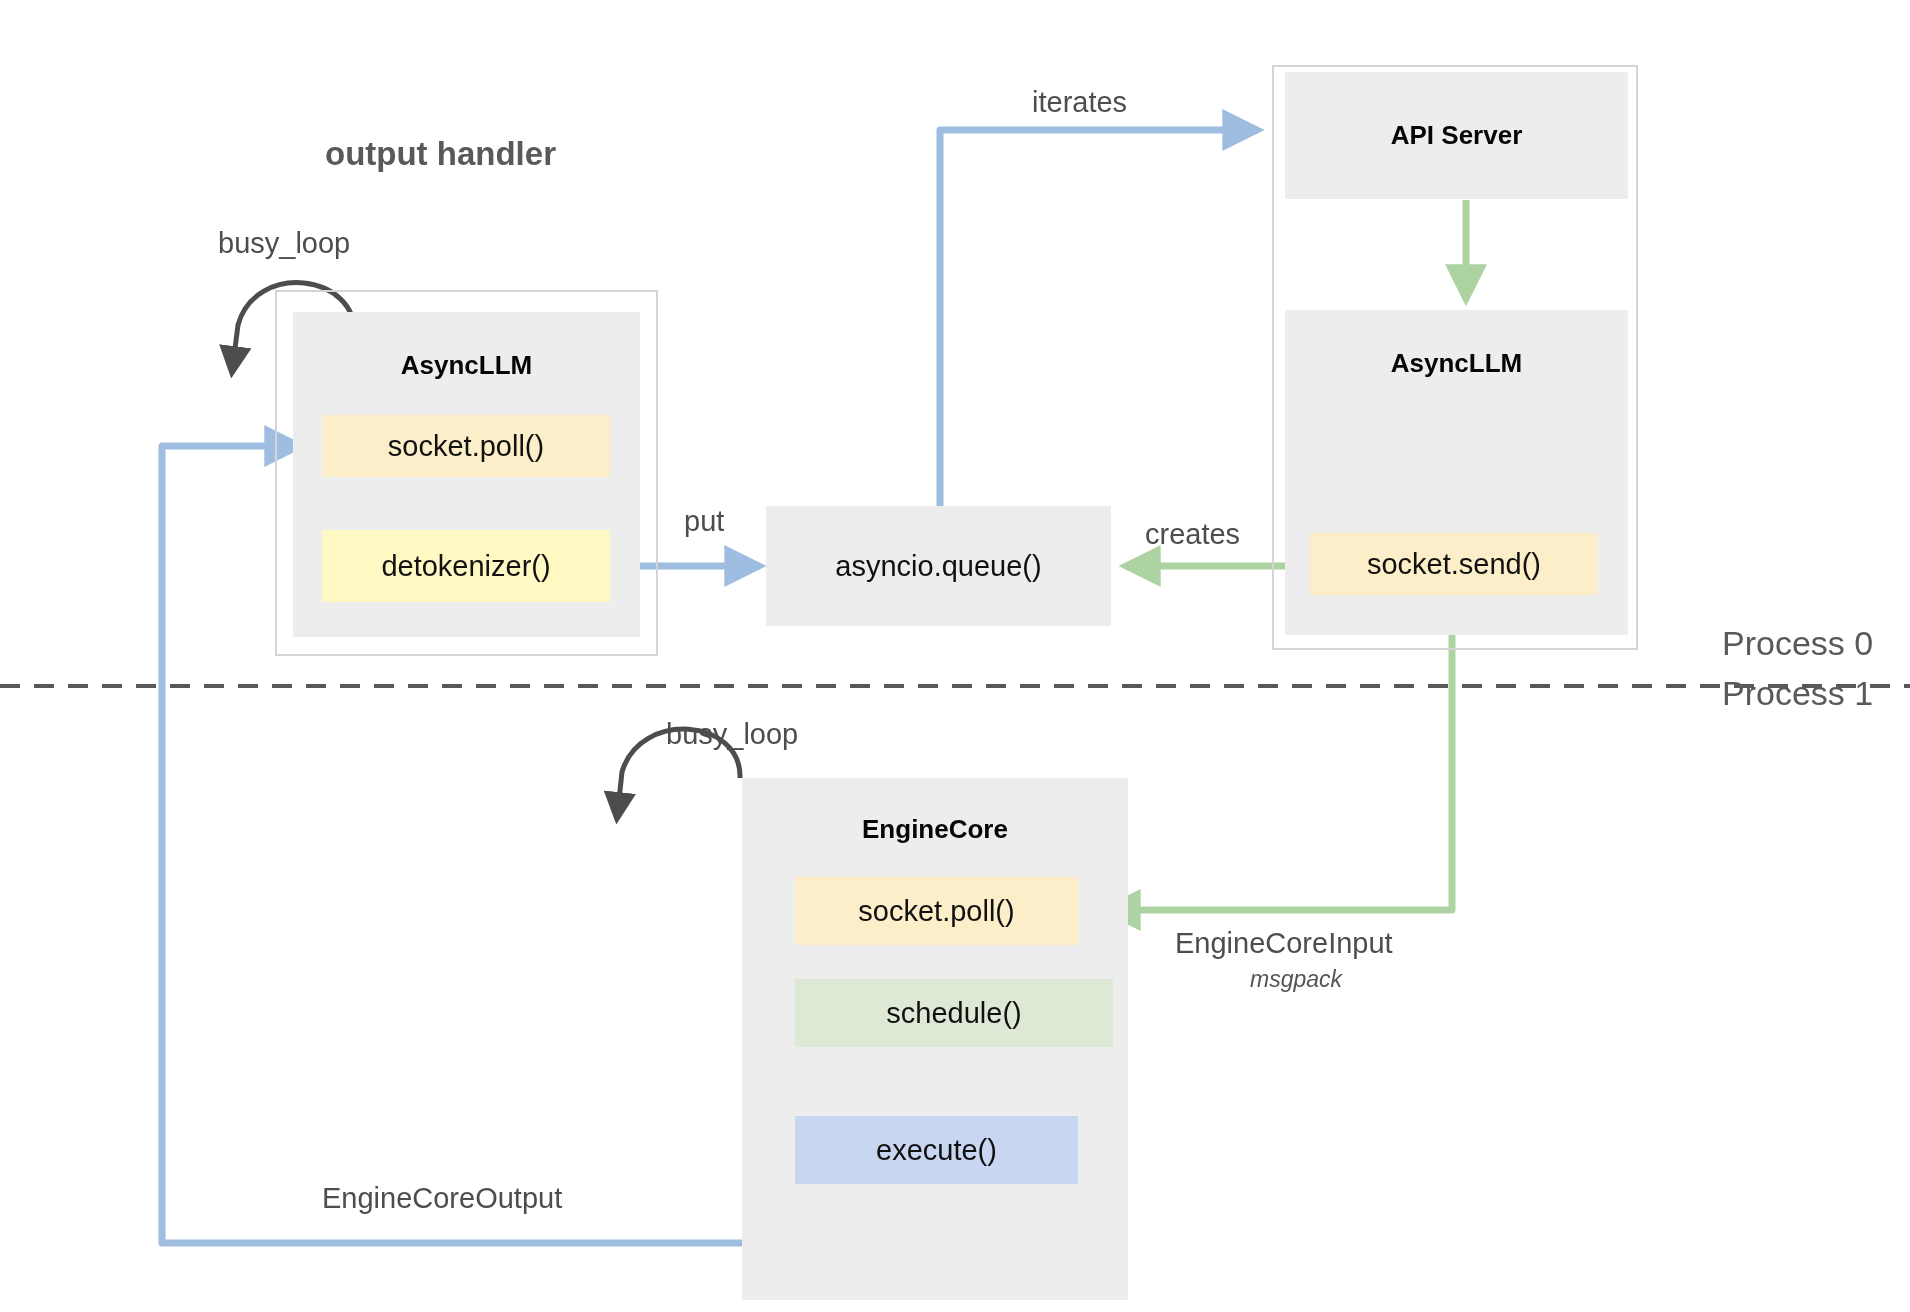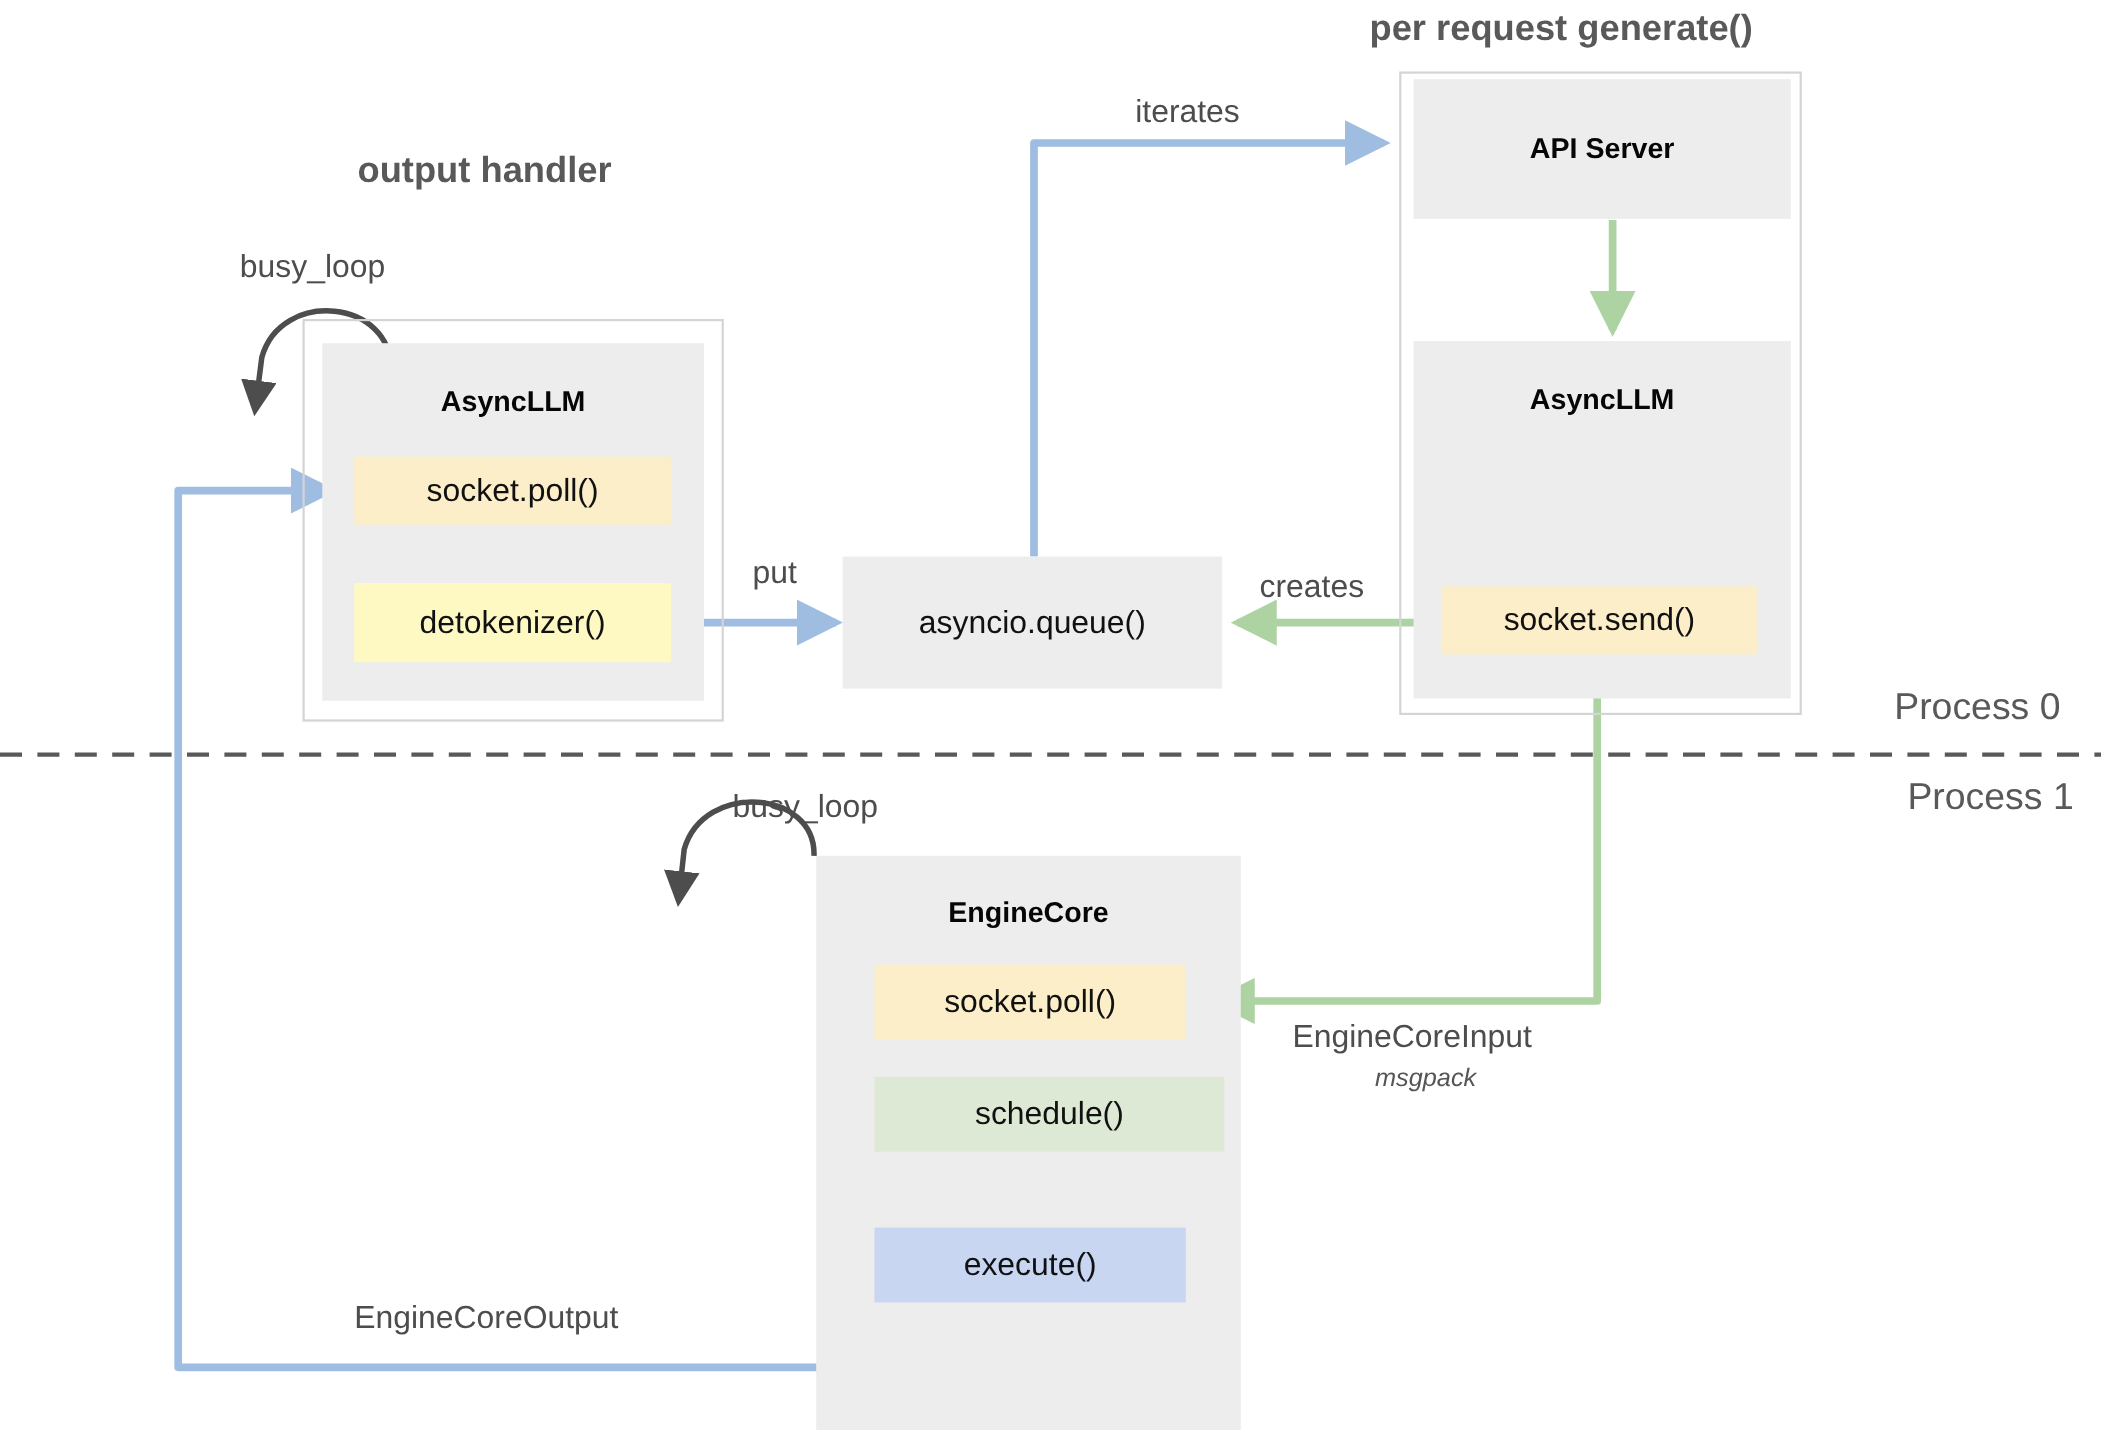--- a/index.html
+++ b/index.html
@@ -147,42 +147,41 @@
   </div>
 
   <div class="method m-yellow" style="left:322px; top:415px; width:288px; height:62px;">socket.poll()</div>
 
   <div class="method m-pink" style="left:322px; top:530px; width:288px; height:72px;">detokenizer()</div>
 
   <div class="edge-label" style="left:684px; top:505px;">put</div>
 
   <div class="plain-box" style="left:766px; top:506px; width:345px; height:120px;">asyncio.queue()</div>
 
-  <div class="group-title" style="left:1245px; top:6px;">per request generate()</div>
 
   <div class="outer-box" style="left:1272px; top:65px; width:366px; height:585px;"></div>
 
   <div class="panel" style="left:1285px; top:72px; width:343px; height:127px;">
     <div class="panel-title" style="top:48px;">API Server</div>
   </div>
 
   <div class="edge-label" style="left:1032px; top:86px;">iterates</div>
 
   <div class="panel" style="left:1285px; top:310px; width:343px; height:325px;">
     <div class="panel-title" style="top:38px;">AsyncLLM</div>
   </div>
 
 
   <div class="method m-yellow" style="left:1310px; top:533px; width:288px; height:62px;">socket.send()</div>
 
   <div class="edge-label" style="left:1145px; top:518px;">creates</div>
 
   <div class="process-label" style="left:1722px; top:624px;">Process 0</div>
 
-  <div class="process-label" style="left:1722px; top:705px;margin-left:12px;">Process 1</div>
+  <div class="process-label" style="left:1722px; top:674px;">Process 1</div>
 
   <div class="edge-label" style="left:666px; top:718px;">busy_loop</div>
 
   <div class="panel" style="left:742px; top:778px; width:386px; height:522px;">
     <div class="panel-title" style="top:36px;">EngineCore</div>
   </div>
 
   <div class="method m-yellow" style="left:795px; top:877px; width:283px; height:68px;">socket.poll()</div>
 
   <div class="method m-green" style="left:795px; top:979px; width:318px; height:68px;">schedule()</div>

